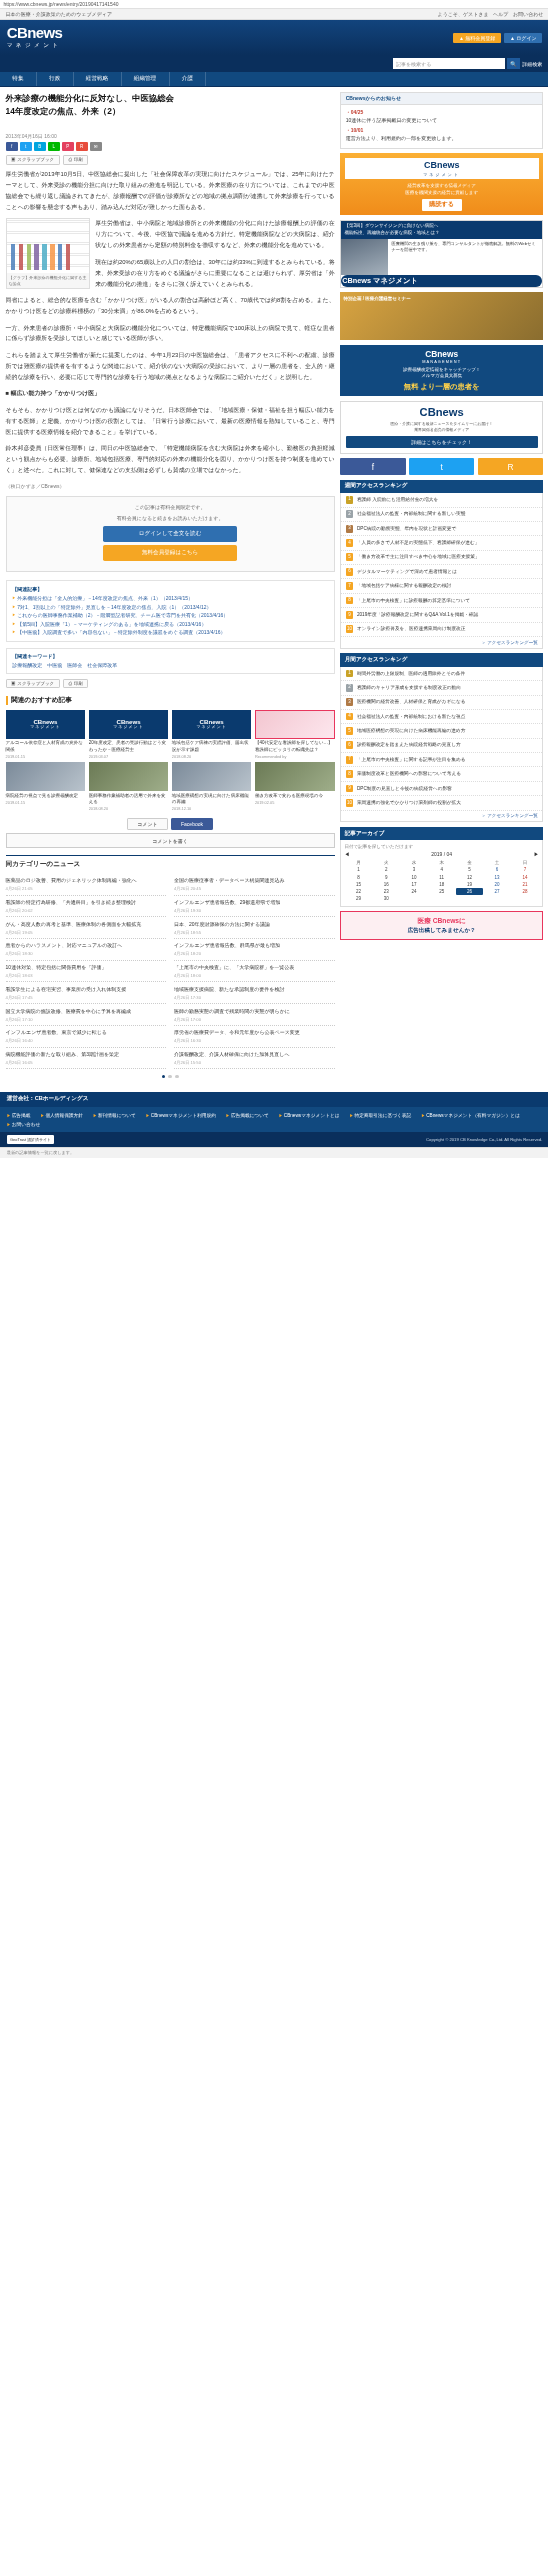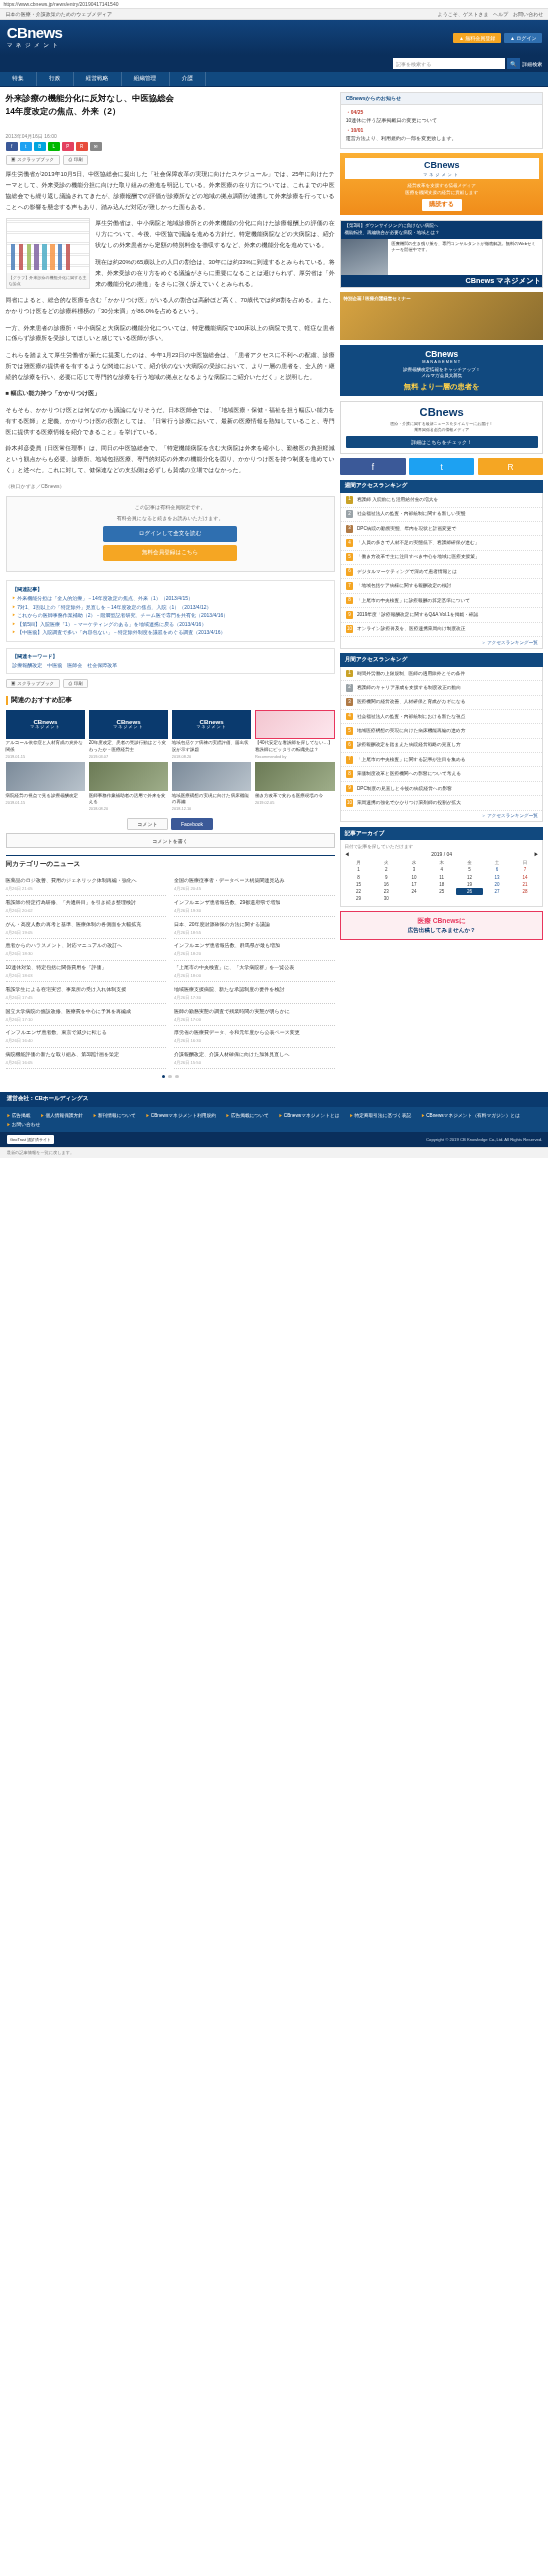--- a/index.html
+++ b/index.html
@@ -240,21 +240,21 @@
   .ad-orange .l1{font-size:9px;font-weight:bold;color:#0a3a6e;background:#fff;padding:1.7px 0;}
   .ad-orange .l2{font-size:3.9px;letter-spacing:2.2px;color:#0a3a6e;background:#fff;padding:1.1px 0 2.2px;}
   .ad-orange .l3{font-size:4.5px;margin-top:3.4px;line-height:1.5;}
   .ad-orange .cta{display:inline-block;background:#fff;color:#e8740c;font-weight:bold;font-size:6.1px;padding:1.7px 7.8px;border-radius:1.1px;margin-top:2.2px;}
 
   .ad-person{ border:0.6px solid #d8d8d8; margin-bottom:4.5px; background:#fff;}
   .ad-person .top{ background:#0a3a6e; color:#fff; font-size:4.5px; padding:2.2px 3.4px; line-height:1.5;}
   .ad-person .mid{ display:flex; }
   .ad-person .ph{ width:47px; height:36px; background:linear-gradient(160deg,#5b6b7d,#a6b2bd); }
   .ad-person .tx{ flex:1; padding:2.2px 3.4px; font-size:4.2px; line-height:1.5; color:#333;}
-  .ad-person .logo{ background:#0a3a6e; color:#fff; font-size:7.3px; font-weight:bold; text-align:right; padding:1.1px;}
+  .ad-person .logo{ background:#0a3a6e; color:#fff; font-size:7.3px; font-weight:bold; text-align:left; padding:1.1px;border-radius:6px;}
 
   .ad-photo{ height:48px; background:linear-gradient(135deg,#d9a441,#8a6d2f); margin-bottom:4.5px; position:relative;}
   .ad-photo .tag{position:absolute;left:3.4px;top:3.4px;color:#fff;font-size:4.5px;font-weight:bold;}
 
   .ad-blue{ background:#11497f; color:#fff; text-align:center; padding:4.5px; margin-bottom:4.5px;}
   .ad-blue .l1{font-size:8.4px;font-weight:bold;}
   .ad-blue .l2{font-size:3.9px;letter-spacing:1.1px;margin-bottom:2.2px;}
   .ad-blue .l3{font-size:4.5px;line-height:1.5;}
   .ad-blue .l4{font-size:7.3px;font-weight:bold;color:#ffd24a;margin-top:1.7px;}
 

